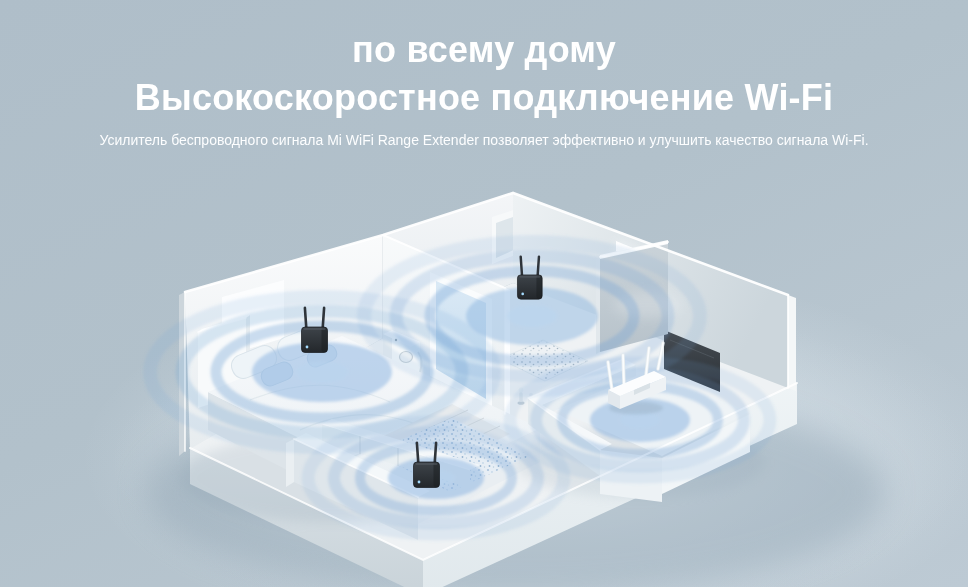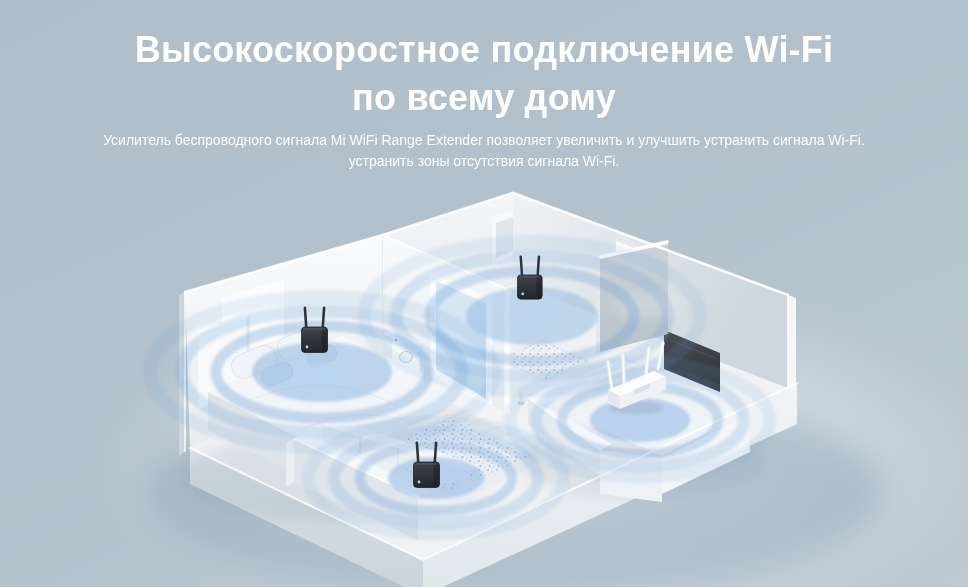--- a/index.html
+++ b/index.html
@@ -17,26 +17,25 @@
   .pline{display:block;}
   svg.scene{position:absolute;left:0;top:0;z-index:1;}
 </style>
 </head>
 <body>
 
 <div class="stage">
 
   <div class="hero">
     <h1>
+      <span class="line">по всему дому</span>
       <span class="line">Высокоскоростное подключение Wi-Fi</span>
-      <span class="line">по всему дому</span>
     </h1>
     <p>
-      <span class="pline">Усилитель беспроводного сигнала Mi WiFi Range Extender позволяет увеличить и улучшить устранить сигнала Wi-Fi.</span>
-      <span class="pline">устранить зоны отсутствия сигнала Wi-Fi.</span>
+      <span class="pline">Усилитель беспроводного сигнала Mi WiFi Range Extender позволяет эффективно и улучшить качество сигнала Wi-Fi.</span>
     </p>
   </div>
 
   <svg class="scene" width="968" height="587" viewBox="0 0 968 587" role="img" aria-label="Изометрическая квартира: три усилителя сигнала Wi-Fi и роутер создают зоны покрытия по всему дому">
     <defs>
       <radialGradient id="gGlow" cx="50%" cy="50%" r="50%">
         <stop offset="0%" stop-color="#e5edf2" stop-opacity=".85"></stop>
         <stop offset="55%" stop-color="#d6e1e8" stop-opacity=".4"></stop>
         <stop offset="100%" stop-color="#d6e1e8" stop-opacity="0"></stop>
       </radialGradient>

